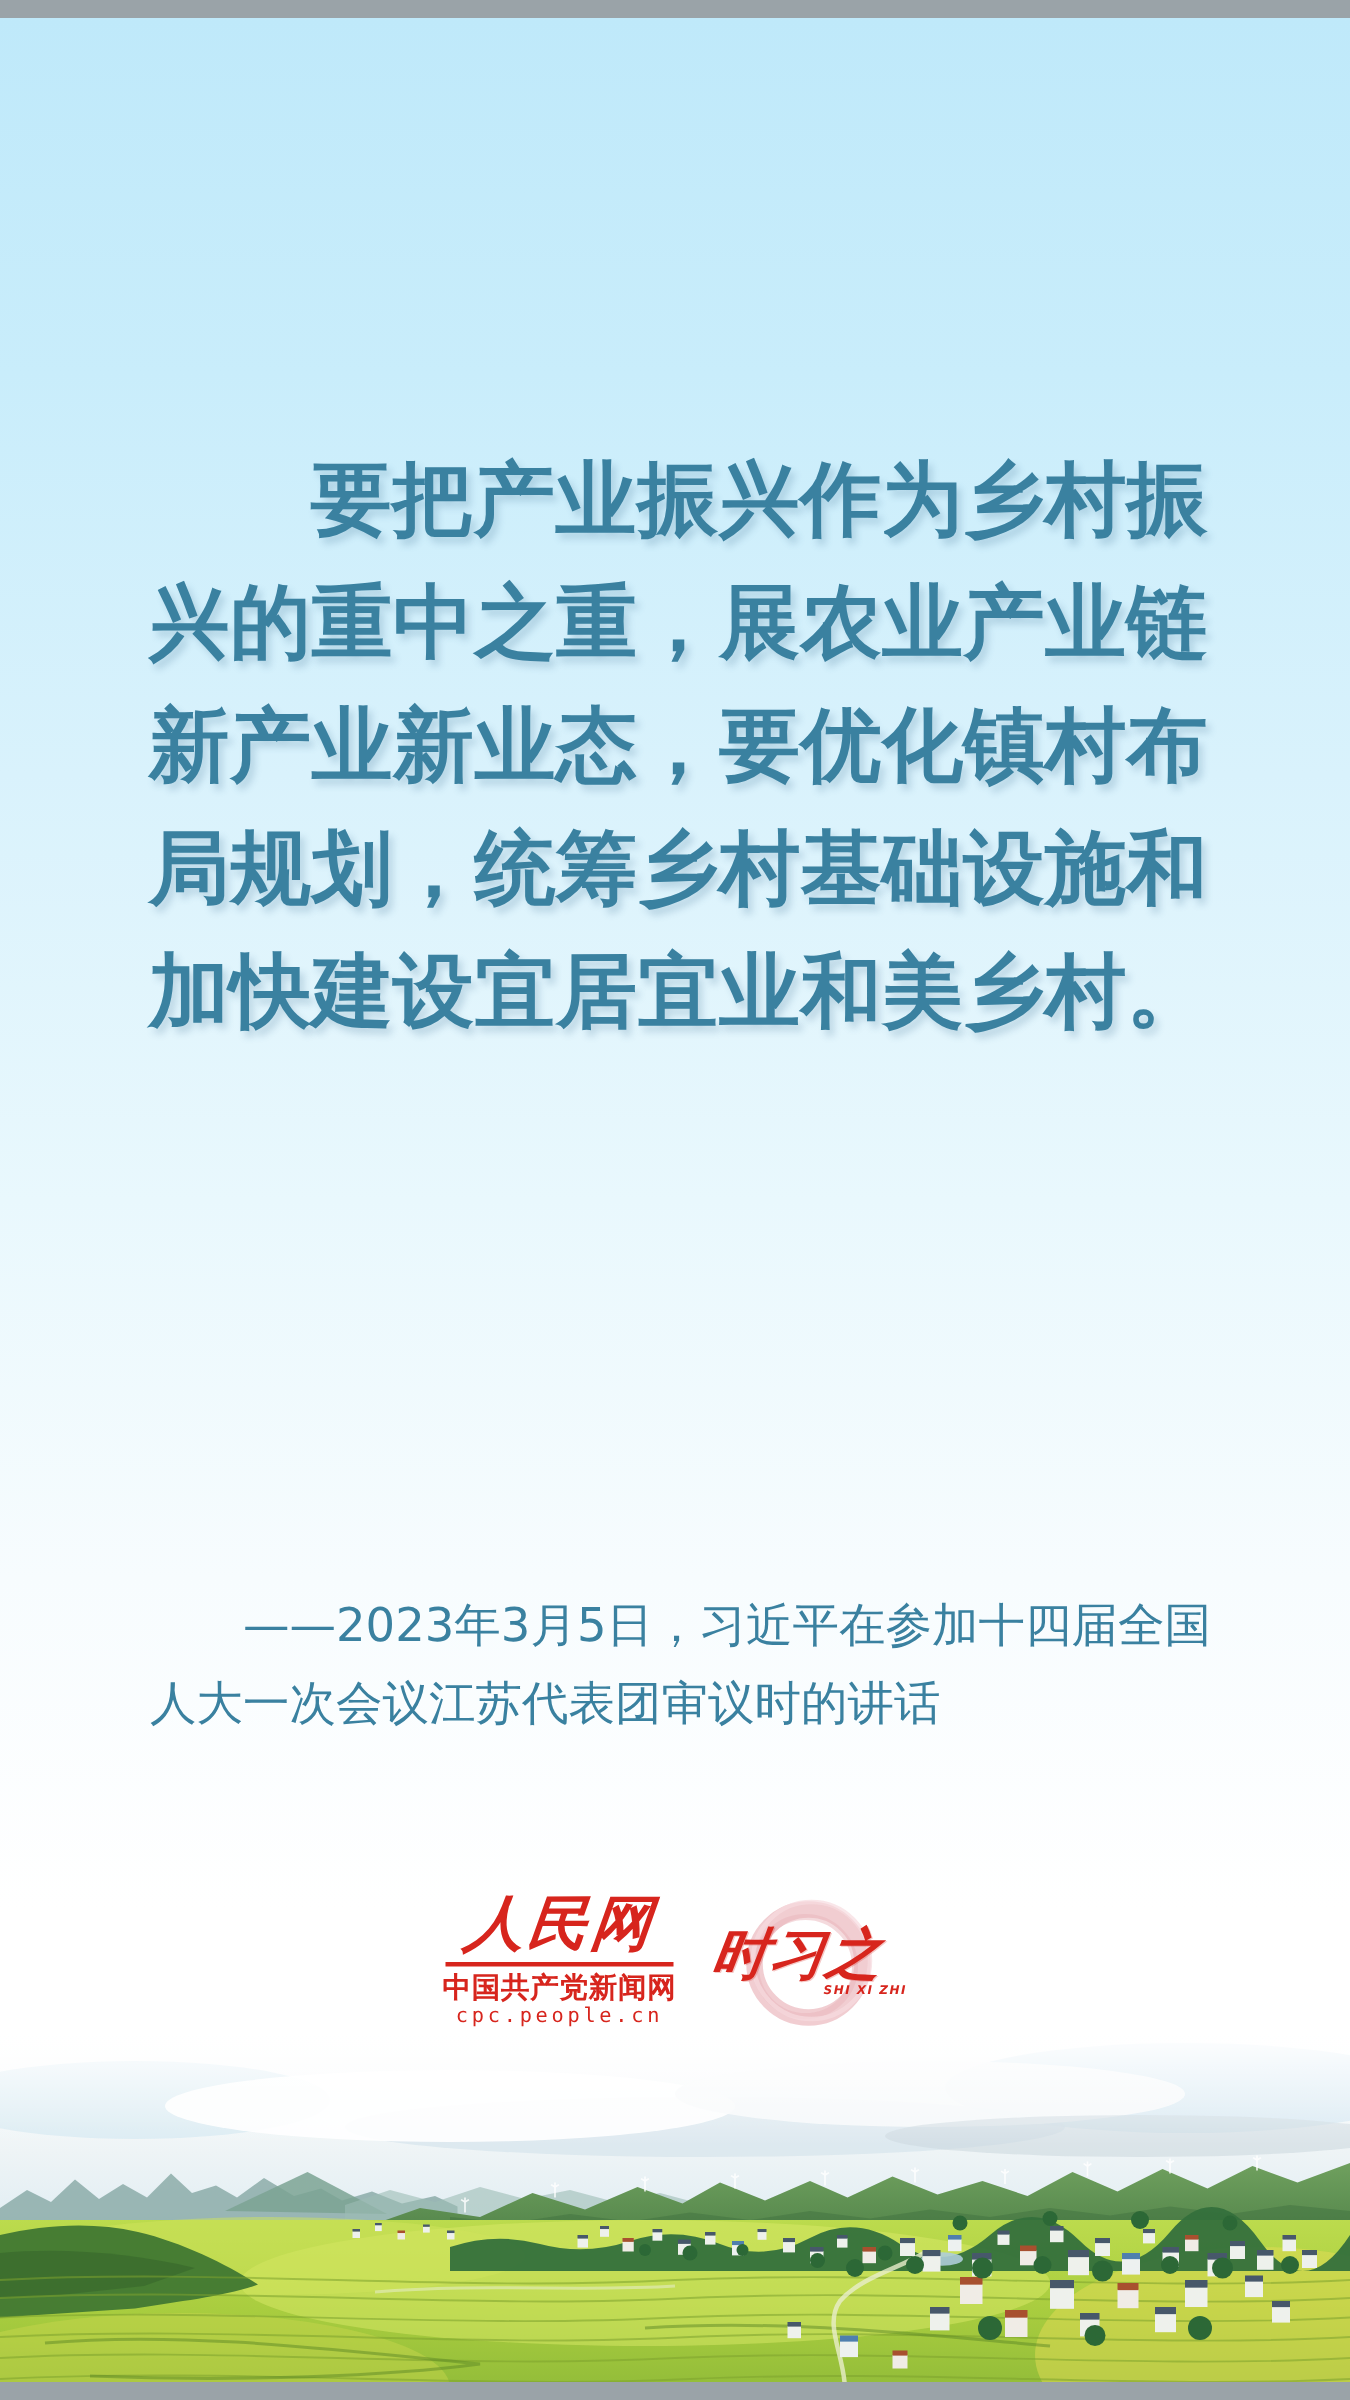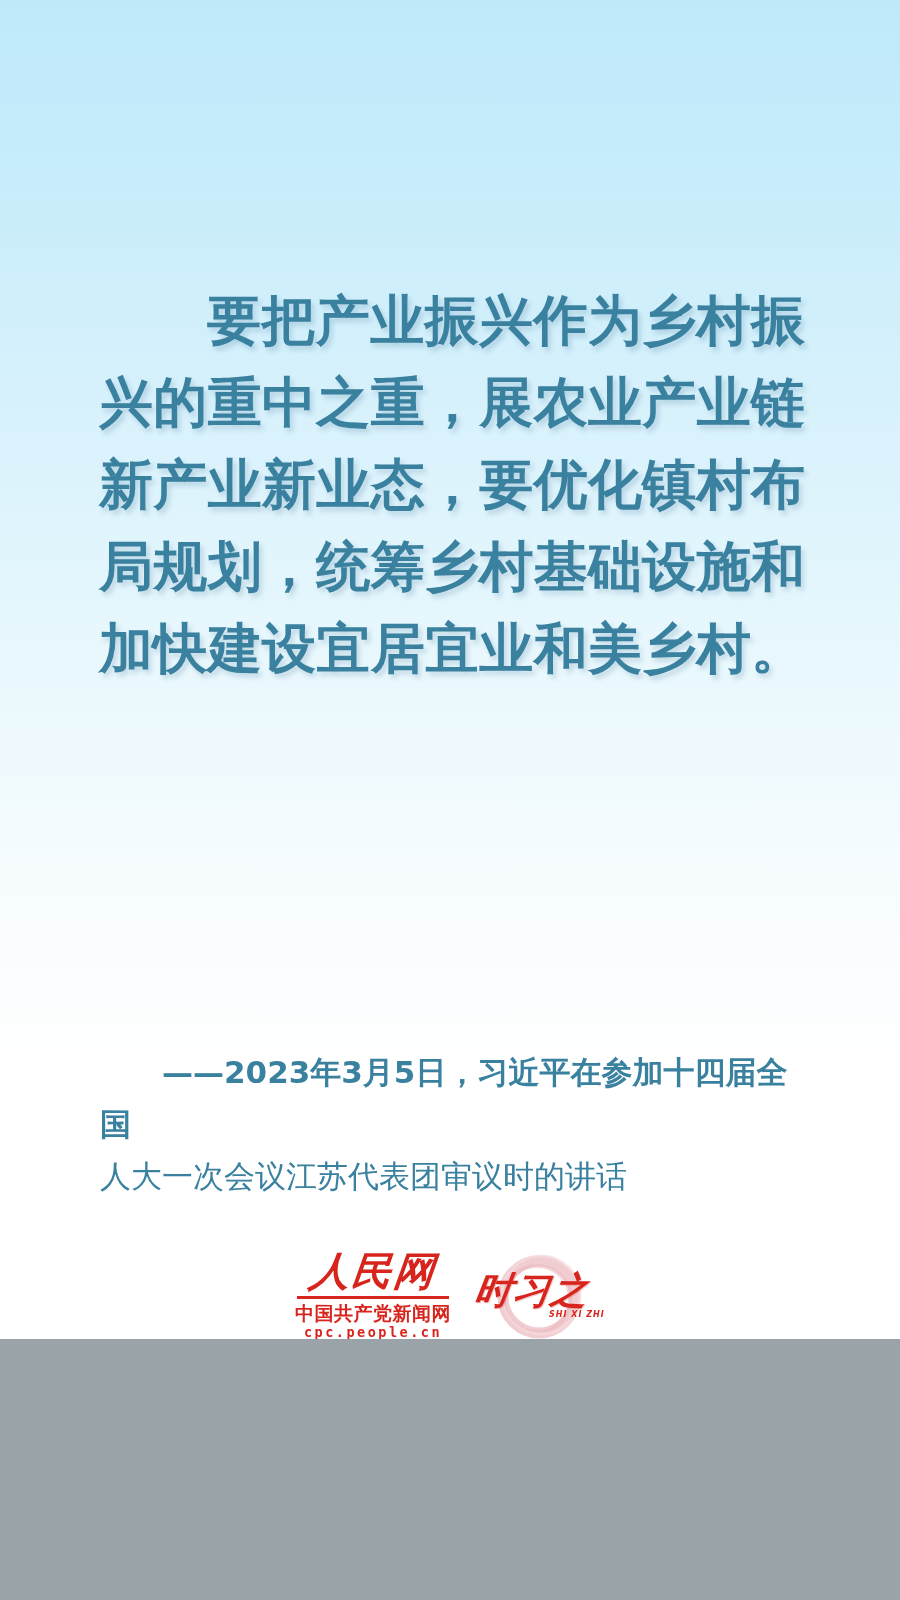--- a/index.html
+++ b/index.html
@@ -1,50 +1,50 @@
 <!DOCTYPE html>
 <html><head>
 <meta charset="utf-8">
 <style>
   html,body{margin:0;padding:0;background:#9aa3a8;}
   .poster{
     position:relative;
-    width:900px;height:1339px;
-    margin:0 auto;
+    width:900px;height:1576px;
+    margin:12px auto;
     overflow:hidden;
     font-family:"DejaVu Sans",sans-serif;
     background:linear-gradient(180deg,#bfe9fa 0%,#c9edfb 15%,#d9f2fc 32%,#e9f8fd 50%,#f7fcfe 66%,#ffffff 80%,#ffffff 100%);
   }
   
   .quote{
     position:absolute;left:99px;top:280px;width:706px;
     color:#3a81a0;font-weight:700;font-size:54px;line-height:82px;
     text-shadow:3px 4px 5px rgba(60,110,145,.22);
   }
   .quote .qline{text-align:justify;text-align-last:justify;height:82px;white-space:nowrap;}
   .quote .qline.first{text-indent:108px;}
   
   .attribution{
     position:absolute;left:100px;top:1046px;width:712px;
     color:#3a81a0;font-size:31px;line-height:52px;font-weight:400;
   }
-  .attribution .aline.first{text-indent:62px;font-weight:bold;}
+  .attribution .aline.first{text-indent:62px;}
   
   .logos{
     position:absolute;left:0;top:1248px;width:900px;
     display:flex;justify-content:center;align-items:flex-start;gap:22px;
   }
   .people-logo{width:156px;text-align:center;color:#d7251d;}
   .people-title{
     font-family:"DejaVu Serif",serif;font-style:italic;font-weight:700;
     font-size:40px;line-height:46px;letter-spacing:2px;transform:skewX(-6deg);
   }
   .people-rule{height:3px;background:#d7251d;margin:2px 2px 4px 2px;}
   .people-subtitle{font-size:19px;font-weight:700;letter-spacing:.5px;white-space:nowrap;line-height:21px;}
-  .people-url{font-size:13.5px;font-weight:700;letter-spacing:2.5px;white-space:nowrap;line-height:17px;font-family:"DejaVu Sans Mono",monospace;}
+  .people-url{font-size:13.5px;font-weight:400;letter-spacing:2.5px;white-space:nowrap;line-height:17px;font-family:"DejaVu Sans Mono",monospace;}
   .shixizhi-logo{position:relative;width:132px;height:96px;}
   .shixizhi-ring{position:absolute;left:20px;top:2px;}
   .shixizhi-title{
     position:absolute;left:2px;top:24px;color:#d7251d;font-weight:900;
     font-size:37px;line-height:38px;font-style:italic;letter-spacing:1px;
     transform:skewX(-8deg);white-space:nowrap;
     text-shadow:1px 1px 0 rgba(215,37,29,.25);
   }
   .shixizhi-latin{
     position:absolute;left:76px;top:62px;color:#d7251d;font-weight:700;

